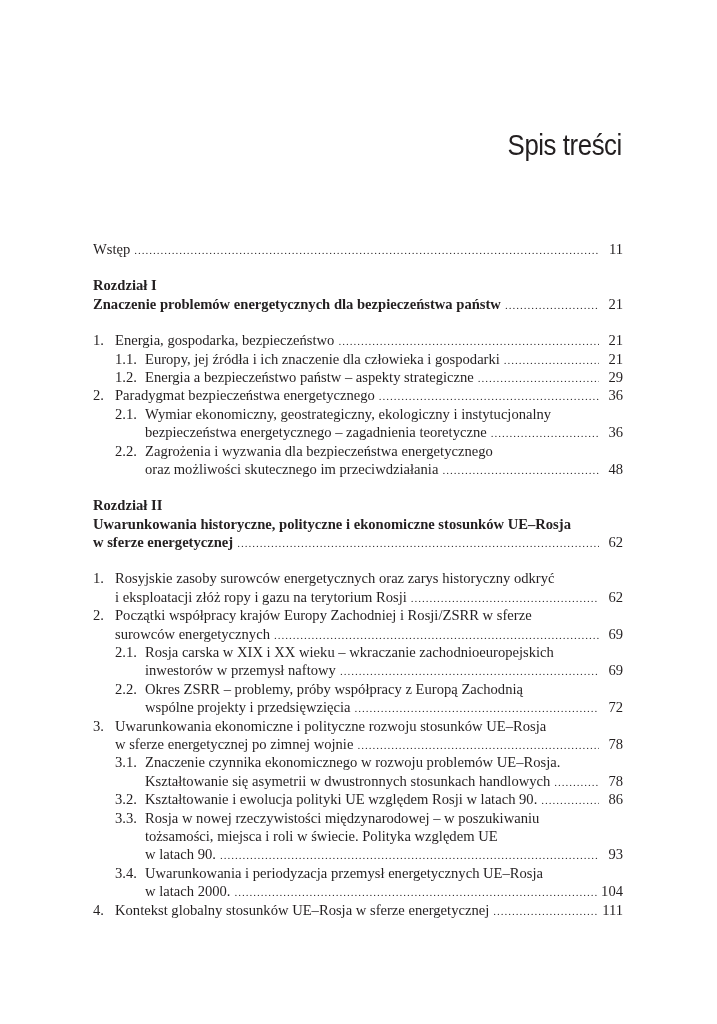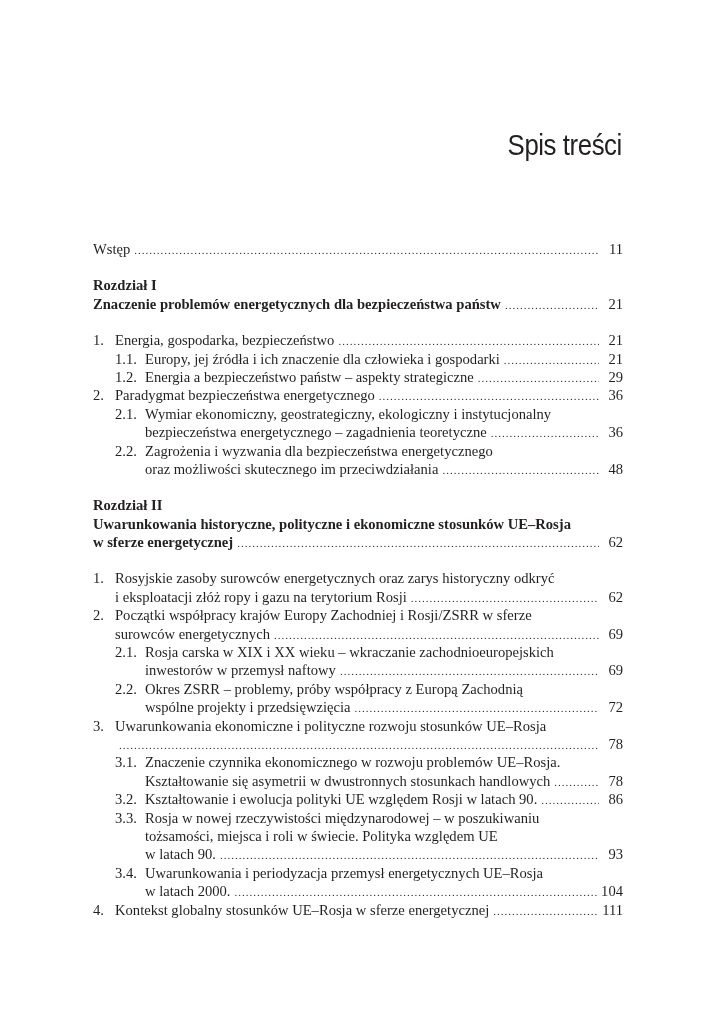--- a/index.html
+++ b/index.html
@@ -143,20 +143,21 @@
   <div class="line cont2">
     <span class="txt">wspólne projekty i przedsięwzięcia</span>
     <span class="dots"></span>
     <span class="page">72</span>
   </div>
   <div class="line">
     <span class="num n1">3.</span>
     <span class="txt">Uwarunkowania ekonomiczne i polityczne rozwoju stosunków UE–Rosja</span>
   </div>
   <div class="line cont1">
+    <span class="txt">w sferze energetycznej po zimnej wojnie</span>
     <span class="dots"></span>
     <span class="page">78</span>
   </div>
   <div class="line ind2">
     <span class="num n2">3.1.</span>
     <span class="txt">Znaczenie czynnika ekonomicznego w rozwoju problemów UE–Rosja.</span>
   </div>
   <div class="line cont2">
     <span class="txt">Kształtowanie się asymetrii w dwustronnych stosunkach handlowych</span>
     <span class="dots"></span>

